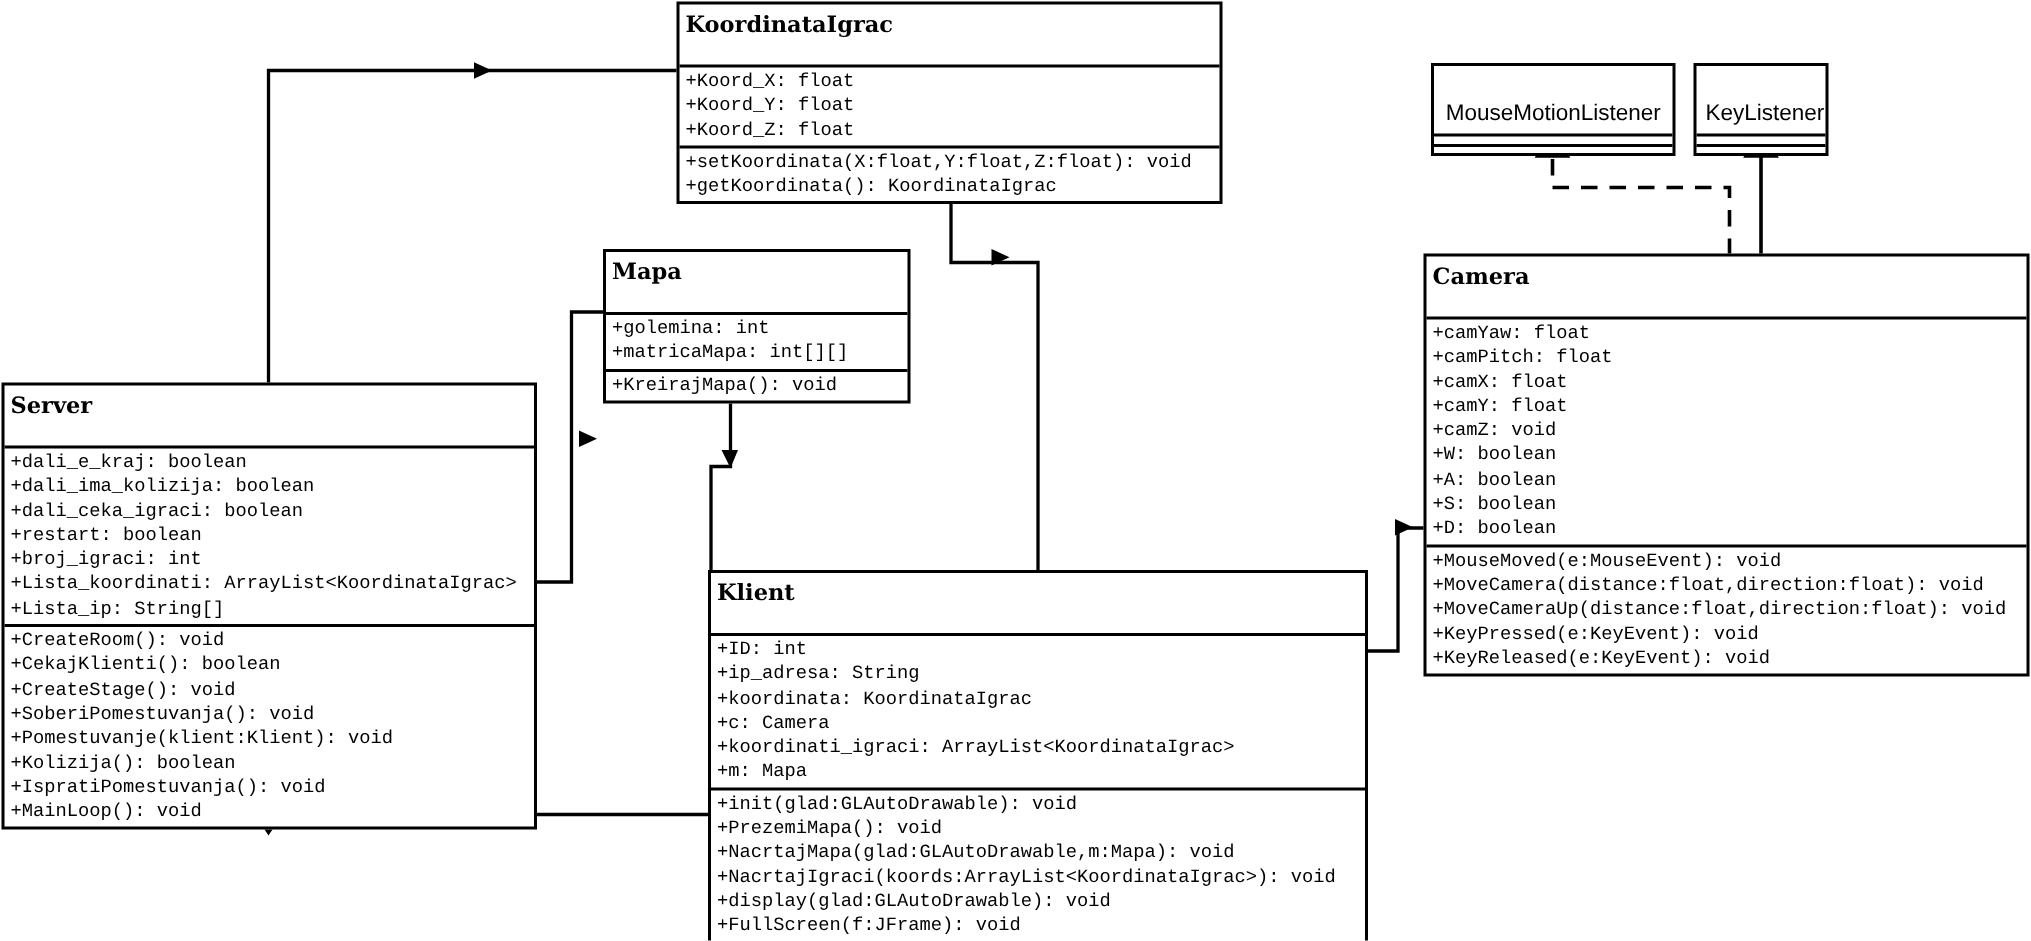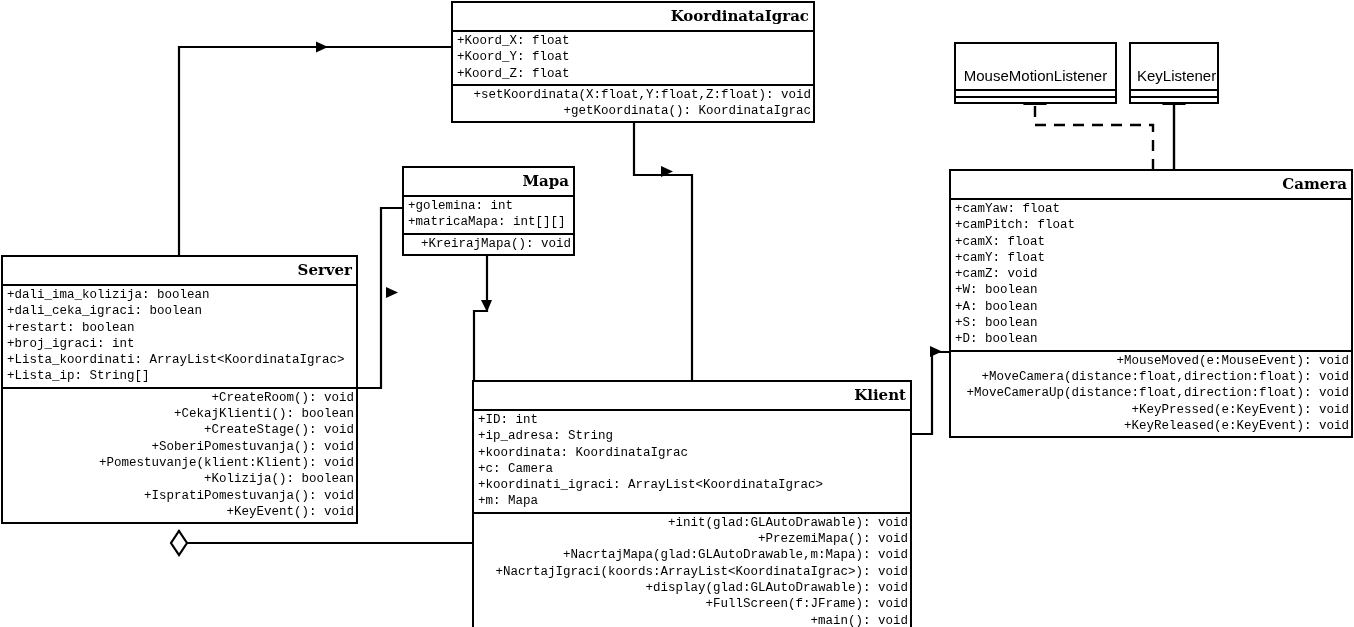--- a/index.html
+++ b/index.html
@@ -12,35 +12,35 @@
 
   
   .uml{
     position:absolute;
     border:2px solid #000;
     background:#fff;
     box-sizing:border-box;
     z-index:5;
   }
   .uml .title{
-    text-align:right;
+    text-align:left;
     font-family:"DejaVu Serif","Liberation Serif",serif;
     font-weight:bold;
     font-size:15px;
     line-height:18px;
-    padding:4px 4px 5px 4px;
+    padding:4px 4px 18px 4px;
     border-bottom:2px solid #000;
     color:#000;
     white-space:nowrap;
   }
   .uml .compartment{
     padding:1px 2px 2px 2px;
     border-bottom:2px solid #000;
   }
-  .uml .compartment:last-child{border-bottom:none;text-align:right;}
+  .uml .compartment:last-child{border-bottom:none;}
   .uml .row{
     font-family:"Liberation Mono","DejaVu Sans Mono",monospace;
     font-size:12.5px;
     line-height:16.3px;
     white-space:nowrap;
     color:#000;
     padding-left:2px;
   }
 
   
@@ -124,50 +124,51 @@
       <div class="row">+Koord_X: float</div>
       <div class="row">+Koord_Y: float</div>
       <div class="row">+Koord_Z: float</div>
     </div>
     <div class="compartment">
       <div class="row">+setKoordinata(X:float,Y:float,Z:float): void</div>
       <div class="row">+getKoordinata(): KoordinataIgrac</div>
     </div>
   </div>
 
-  <div class="uml" style="left:402px;top:166px;width:173px;">
+  <div class="uml" style="left:402px;top:166px;width:205px;">
     <div class="title">Mapa</div>
     <div class="compartment">
       <div class="row">+golemina: int</div>
       <div class="row">+matricaMapa: int[][]</div>
     </div>
     <div class="compartment">
       <div class="row">+KreirajMapa(): void</div>
     </div>
   </div>
 
   <div class="uml" style="left:1px;top:255px;width:357px;">
     <div class="title">Server</div>
     <div class="compartment">
+      <div class="row">+dali_e_kraj: boolean</div>
       <div class="row">+dali_ima_kolizija: boolean</div>
       <div class="row">+dali_ceka_igraci: boolean</div>
       <div class="row">+restart: boolean</div>
       <div class="row">+broj_igraci: int</div>
       <div class="row">+Lista_koordinati: ArrayList&lt;KoordinataIgrac&gt;</div>
       <div class="row">+Lista_ip: String[]</div>
     </div>
     <div class="compartment">
       <div class="row">+CreateRoom(): void</div>
       <div class="row">+CekajKlienti(): boolean</div>
       <div class="row">+CreateStage(): void</div>
       <div class="row">+SoberiPomestuvanja(): void</div>
       <div class="row">+Pomestuvanje(klient:Klient): void</div>
       <div class="row">+Kolizija(): boolean</div>
       <div class="row">+IspratiPomestuvanja(): void</div>
-      <div class="row">+KeyEvent(): void</div>
+      <div class="row">+MainLoop(): void</div>
     </div>
   </div>
 
   <div class="uml" style="left:472px;top:380px;width:440px;">
     <div class="title">Klient</div>
     <div class="compartment">
       <div class="row">+ID: int</div>
       <div class="row">+ip_adresa: String</div>
       <div class="row">+koordinata: KoordinataIgrac</div>
       <div class="row">+c: Camera</div>

